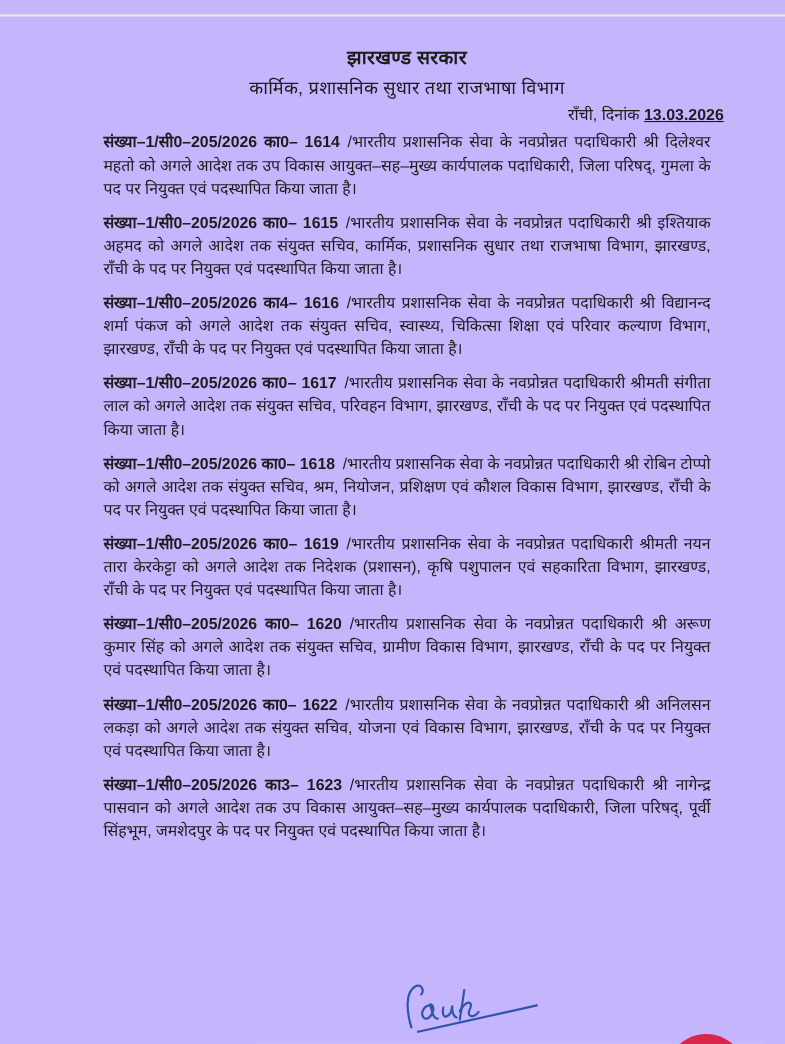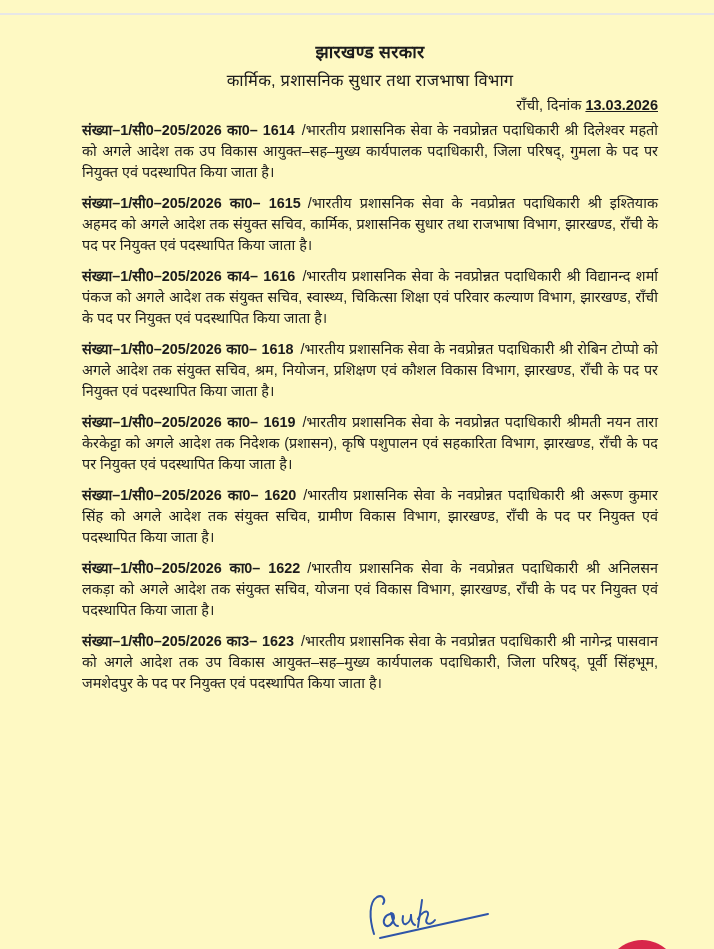--- a/index.html
+++ b/index.html
@@ -1,19 +1,19 @@
 <!DOCTYPE html>
 <html lang="hi"><head>
 <meta charset="utf-8">
 <style>
   html,body{margin:0;padding:0;background:#ffffff;}
   .page{
     position:relative;
     width:714px;height:949px;
-    background:#fef9c3;
+    background:#c4b5fd;
     overflow:hidden;
     font-family:"Liberation Sans","DejaVu Sans",sans-serif;
     color:#1c1c1c;
   }
   .page-edge-line{
     position:absolute;top:13px;left:0;right:0;height:2px;
     background:#e7e7e7;
   }
   .content{
     position:absolute;left:82px;right:56px;top:40px;
@@ -32,21 +32,21 @@
   }
   .notif-title span{
     text-decoration:underline;text-underline-offset:3px;
   }
   .date-line{
     text-align:right;font-size:14.5px;line-height:21px;margin:3px 0 4px;
   }
   .date-line .date-value{font-weight:700;text-decoration:underline;}
   .entry{
     font-size:14.4px;line-height:21px;text-align:justify;
-    margin:0 0 10px;
+    margin:0 12px 10px;
   }
   .entry:last-of-type{margin-bottom:0;}
   .entry .ref{font-weight:700;padding-right:7px;white-space:nowrap;}
   .signature{
     position:absolute;left:352px;top:888px;width:150px;height:58px;
   }
   .seal{
     position:absolute;left:592px;top:930px;width:100px;height:60px;
   }
 </style>
@@ -71,20 +71,23 @@
     <p class="entry">
       <span class="ref">संख्या–1/सी0–205/2026 का0– 1614</span><span>/भारतीय प्रशासनिक सेवा के नवप्रोन्नत पदाधिकारी श्री दिलेश्वर महतो को अगले आदेश तक उप विकास आयुक्त–सह–मुख्य कार्यपालक पदाधिकारी, जिला परिषद्, गुमला के पद पर नियुक्त एवं पदस्थापित किया जाता है।</span>
     </p>
     <p class="entry">
       <span class="ref">संख्या–1/सी0–205/2026 का0– 1615</span><span>/भारतीय प्रशासनिक सेवा के नवप्रोन्नत पदाधिकारी श्री इश्तियाक अहमद को अगले आदेश तक संयुक्त सचिव, कार्मिक, प्रशासनिक सुधार तथा राजभाषा विभाग, झारखण्ड, राँची के पद पर नियुक्त एवं पदस्थापित किया जाता है।</span>
     </p>
     <p class="entry">
       <span class="ref">संख्या–1/सी0–205/2026 का4– 1616</span><span>/भारतीय प्रशासनिक सेवा के नवप्रोन्नत पदाधिकारी श्री विद्यानन्द शर्मा पंकज को अगले आदेश तक संयुक्त सचिव, स्वास्थ्य, चिकित्सा शिक्षा एवं परिवार कल्याण विभाग, झारखण्ड, राँची के पद पर नियुक्त एवं पदस्थापित किया जाता है।</span>
     </p>
     <p class="entry">
+      <span class="ref">संख्या–1/सी0–205/2026 का0– 1617</span><span>/भारतीय प्रशासनिक सेवा के नवप्रोन्नत पदाधिकारी श्रीमती संगीता लाल को अगले आदेश तक संयुक्त सचिव, परिवहन विभाग, झारखण्ड, राँची के पद पर नियुक्त एवं पदस्थापित किया जाता है।</span>
+    </p>
+    <p class="entry">
       <span class="ref">संख्या–1/सी0–205/2026 का0– 1618</span><span>/भारतीय प्रशासनिक सेवा के नवप्रोन्नत पदाधिकारी श्री रोबिन टोप्पो को अगले आदेश तक संयुक्त सचिव, श्रम, नियोजन, प्रशिक्षण एवं कौशल विकास विभाग, झारखण्ड, राँची के पद पर नियुक्त एवं पदस्थापित किया जाता है।</span>
     </p>
     <p class="entry">
       <span class="ref">संख्या–1/सी0–205/2026 का0– 1619</span><span>/भारतीय प्रशासनिक सेवा के नवप्रोन्नत पदाधिकारी श्रीमती नयन तारा केरकेट्टा को अगले आदेश तक निदेशक (प्रशासन), कृषि पशुपालन एवं सहकारिता विभाग, झारखण्ड, राँची के पद पर नियुक्त एवं पदस्थापित किया जाता है।</span>
     </p>
     <p class="entry">
       <span class="ref">संख्या–1/सी0–205/2026 का0– 1620</span><span>/भारतीय प्रशासनिक सेवा के नवप्रोन्नत पदाधिकारी श्री अरूण कुमार सिंह को अगले आदेश तक संयुक्त सचिव, ग्रामीण विकास विभाग, झारखण्ड, राँची के पद पर नियुक्त एवं पदस्थापित किया जाता है।</span>
     </p>
     <p class="entry">
       <span class="ref">संख्या–1/सी0–205/2026 का0– 1622</span><span>/भारतीय प्रशासनिक सेवा के नवप्रोन्नत पदाधिकारी श्री अनिलसन लकड़ा को अगले आदेश तक संयुक्त सचिव, योजना एवं विकास विभाग, झारखण्ड, राँची के पद पर नियुक्त एवं पदस्थापित किया जाता है।</span>

